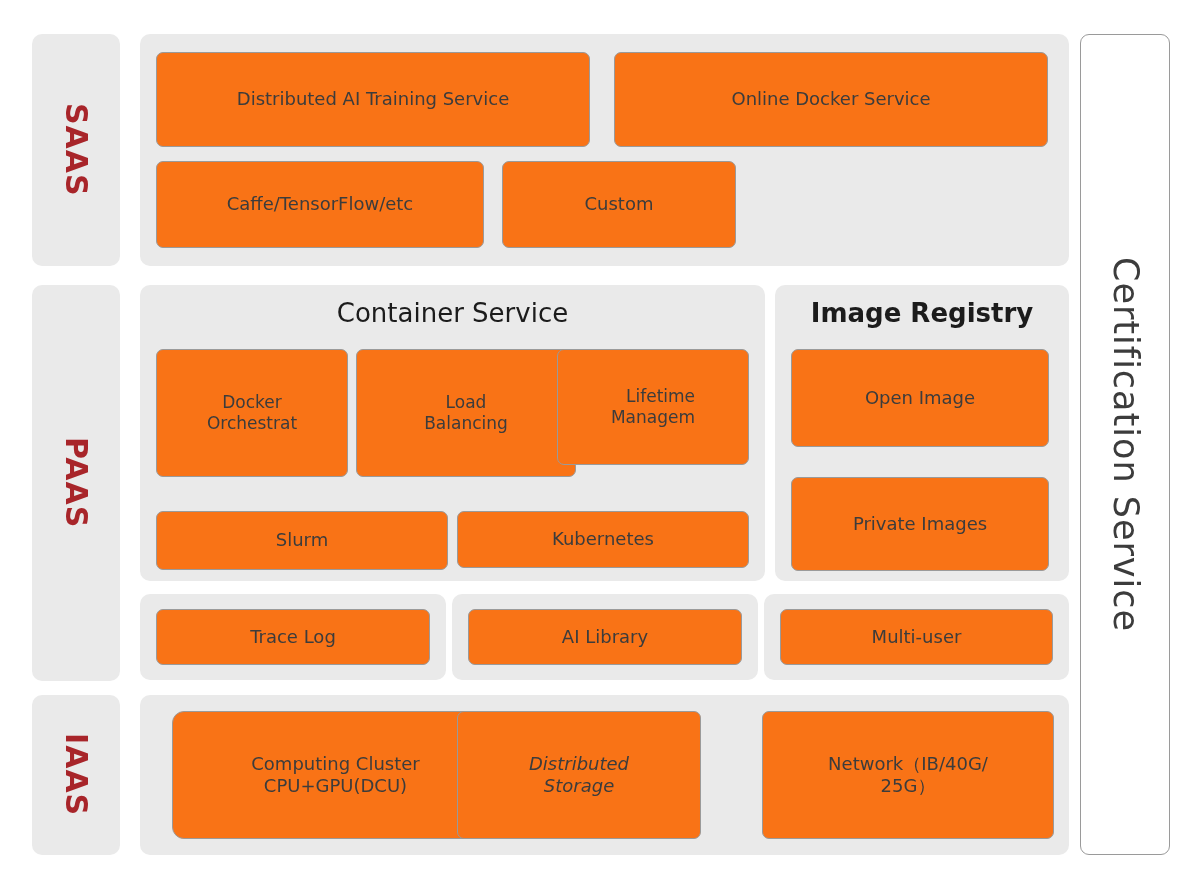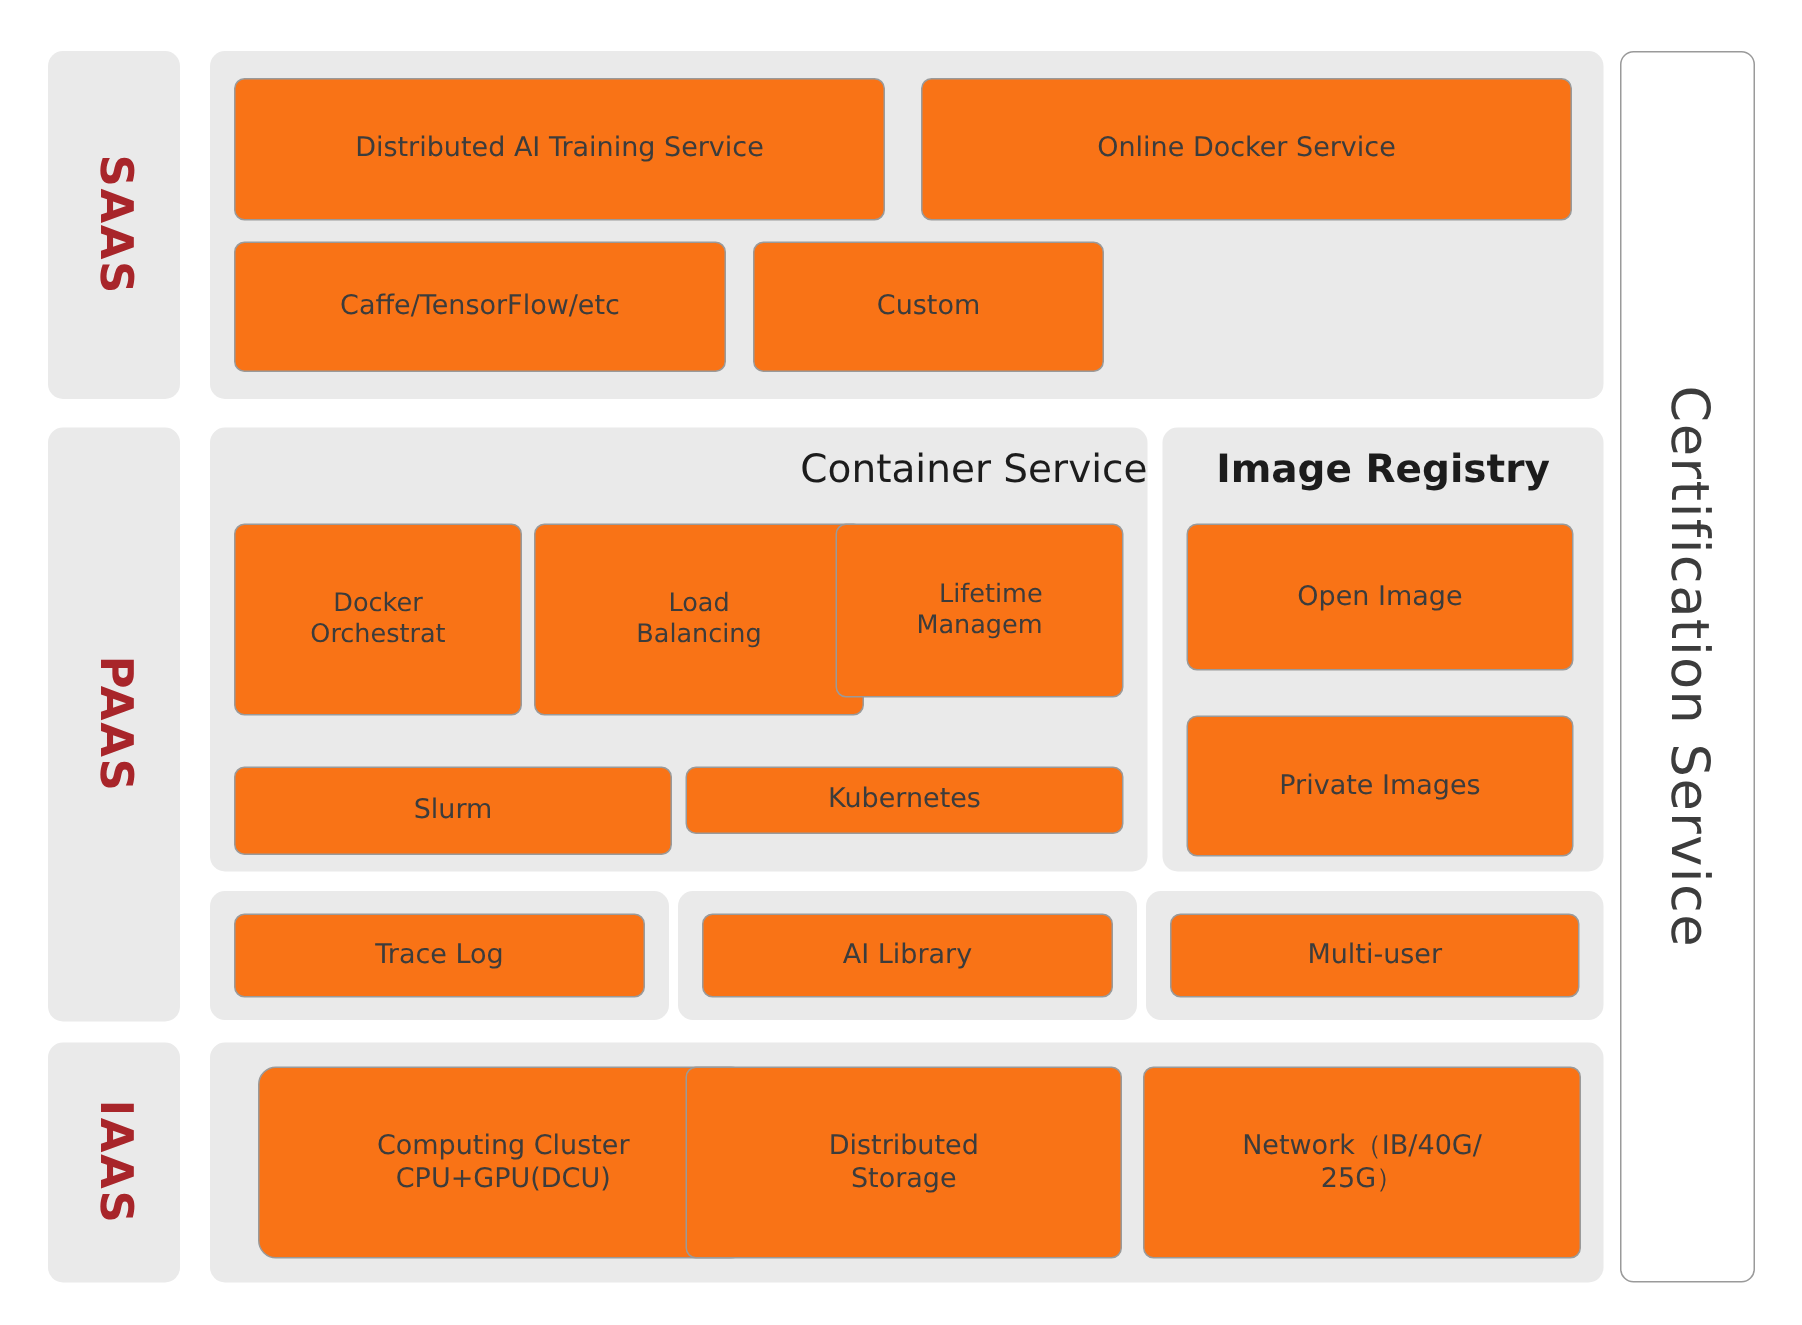--- a/index.html
+++ b/index.html
@@ -113,34 +113,34 @@
   <div class="card" style="left:502px; top:161px; width:234px; height:87px;">Custom</div>
 
 
   <div class="tier-label" style="left:32px; top:285px; width:88px; height:396px;">
     <span>PAAS</span>
   </div>
 
   <div class="panel" style="left:140px; top:285px; width:625px; height:296px;">
   </div>
 
-  <div class="group-title" style="left:140px; top:300px; width:625px;text-align:right;">Container Service</div>
+  <div class="group-title" style="left:140px; top:300px; width:625px;">Container Service</div>
 
   <div class="card small" style="left:156px; top:349px; width:192px; height:128px; white-space:pre-line;">Docker
 Orchestrat</div>
 
   <div class="card small" style="left:356px; top:349px; width:220px; height:128px; white-space:pre-line;">Load
 Balancing</div>
 
   <div class="card small" style="left:557px; top:349px; width:192px; height:116px; white-space:pre-line;text-align:right;">Lifetime
 Managem</div>
 
   <div class="card" style="left:156px; top:511px; width:292px; height:59px;">Slurm</div>
 
-  <div class="card" style="left:457px; top:511px; width:292px; height:45px;">Kubernetes</div>
+  <div class="card" style="left:457px; top:511px; width:292px; height:57px;">Kubernetes</div>
 
   <div class="panel" style="left:775px; top:285px; width:294px; height:296px;">
   </div>
 
   <div class="group-title" style="left:775px; top:300px; width:294px;font-weight:bold;">Image Registry</div>
 
   <div class="card" style="left:791px; top:349px; width:258px; height:98px;">Open Image</div>
 
   <div class="card" style="left:791px; top:477px; width:258px; height:94px;">Private Images</div>
 
@@ -159,21 +159,21 @@
   <div class="tier-label" style="left:32px; top:695px; width:88px; height:160px;">
     <span>IAAS</span>
   </div>
 
   <div class="panel" style="left:140px; top:695px; width:929px; height:160px;">
   </div>
 
   <div class="card" style="left:172px; top:711px; width:327px; height:128px; white-space:pre-line;border-radius:12px;">Computing Cluster
 CPU+GPU(DCU)</div>
 
-  <div class="card" style="left:457px; top:711px; width:291px; height:128px; white-space:pre-line;">Distributed
+  <div class="card" style="left:457px; top:711px; width:244px; height:128px; white-space:pre-line;font-style:italic;">Distributed
 Storage</div>
 
   <div class="card" style="left:762px; top:711px; width:292px; height:128px; white-space:pre-line;">Network（IB/40G/
 25G）</div>
 
   <div class="cert" style="left:1080px; top:34px; width:90px; height:821px;">
     <span>Certification Service</span>
   </div>
 
 </div>

